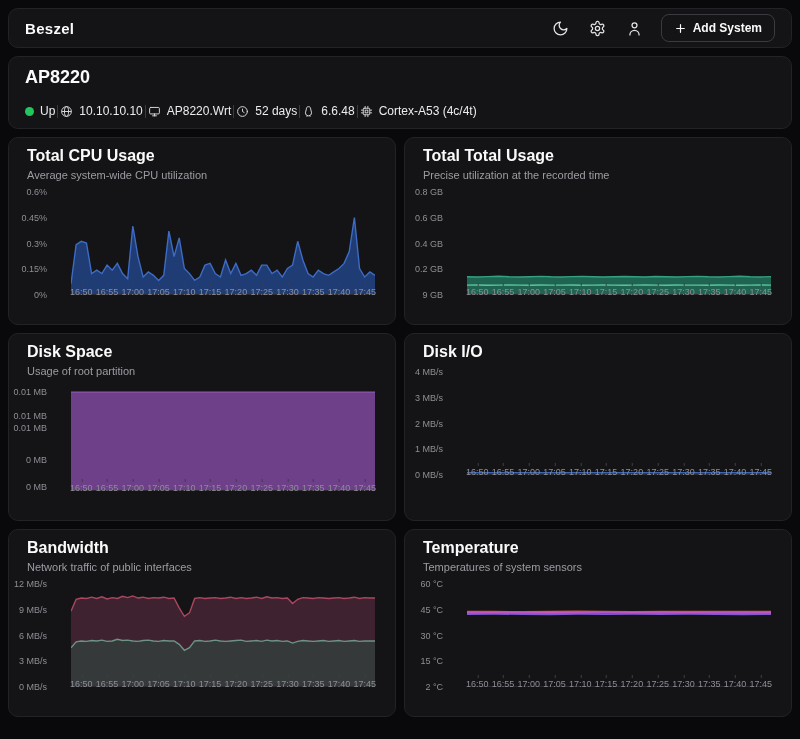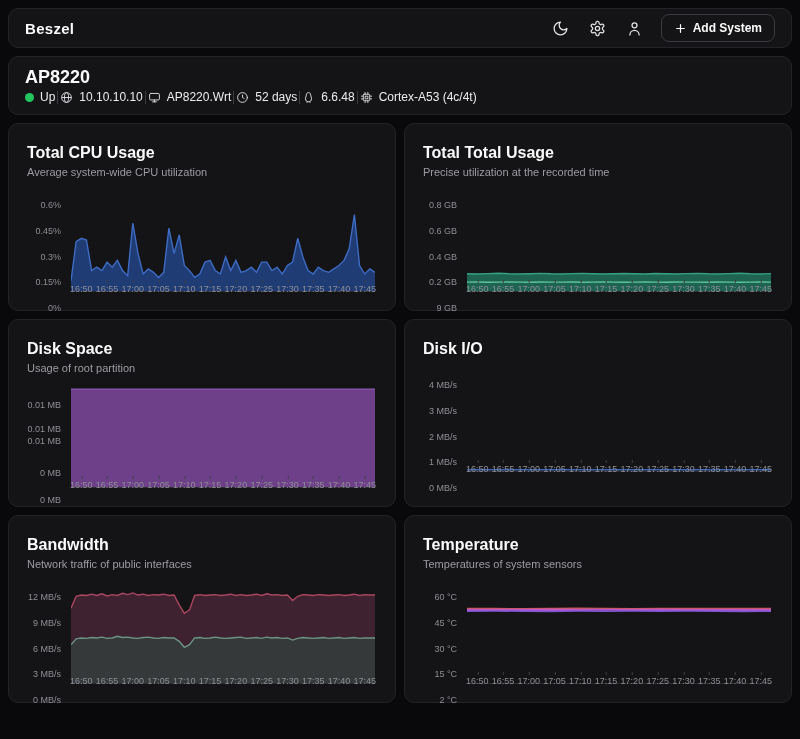--- a/index.html
+++ b/index.html
@@ -17,46 +17,46 @@
     display:flex; align-items:center; justify-content:center; }
   .add-btn { display:flex; align-items:center; gap:6px; background:transparent;
     border:1px solid #3a3a41; border-radius:8px; color:#fafafa; font-size:12px;
     font-weight:700; padding:6px 12px; cursor:pointer; font-family:inherit; }
 
   
   .syscard { margin:0 8px 8px; background:#141416; border:1px solid #232327;
     border-radius:10px; padding:10px 16px; display:flex; justify-content:space-between;
     align-items:center; }
   .sys-title { margin:0; font-size:18px; font-weight:700; }
-  .meta { display:flex; align-items:center; gap:2px; margin-top:2px; font-size:12px;
+  .meta { display:flex; align-items:center; gap:2px; margin-top:16px; font-size:12px;
     color:#ececef; }
   .meta-item { display:flex; gap:6px; align-items:center; white-space:nowrap; }
   .meta-item svg { color:#d8d8dc; }
   .sep { width:1px; height:13px; background:#3a3a41; }
   .dot { width:9px; height:9px; border-radius:50%; }
   .sys-right { display:flex; gap:8px; align-items:center; }
   .select { display:flex; align-items:center; gap:8px; background:transparent;
     border:1px solid #2e2e34; border-radius:8px; padding:7px 11px; color:#fafafa;
     font-size:12px; cursor:pointer; min-width:112px; font-family:inherit; }
   .select .lbl { flex:1; text-align:left; }
   .sqbtn { width:34px; height:32px; border:1px solid #2e2e34; border-radius:8px;
     background:transparent; color:#e4e4e7; display:flex; align-items:center;
     justify-content:center; cursor:pointer; }
 
   
   .grid { display:grid; grid-template-columns:1fr 1fr; gap:8px; margin:0 8px 8px; }
   .card { background:#141416; border:1px solid #232327; border-radius:10px;
-    padding:20px 18px; height:188px; }
+    padding:9px 18px; height:188px; }
   .card h2 { margin:0; font-size:16px; font-weight:700; }
   .card .sub { margin:4px 0 0; font-size:11px; color:#9c9ca3; }
 
   .chart { position:relative; height:120px; margin-top:11px; }
   .ylabels { position:absolute; left:0; top:0; bottom:17px; width:40px; }
-  .ytick { position:absolute; right:6px; transform:translateY(-50%); font-size:9px;
-    color:#8e8e95; white-space:nowrap;margin-top:16px; }
+  .ytick { position:absolute; right:20px; transform:translateY(-50%); font-size:9px;
+    color:#8e8e95; white-space:nowrap; }
   .plot { position:absolute; left:44px; right:2px; top:0; bottom:17px;
     border-bottom:1px solid #2c2c31; }
   .plot svg { position:absolute; inset:0; width:100%; height:100%; }
   .xlabels { position:absolute; left:44px; right:2px; bottom:15px; height:14px; }
   .xtick { position:absolute; top:4px; transform:translateX(-50%); font-size:9px;
     color:#8e8e95; white-space:nowrap; }
   .xtick::before { content:""; position:absolute; left:50%; top:-4px; width:1px;
     height:3px; background:#3f3f46; }
 </style>
 </head>

